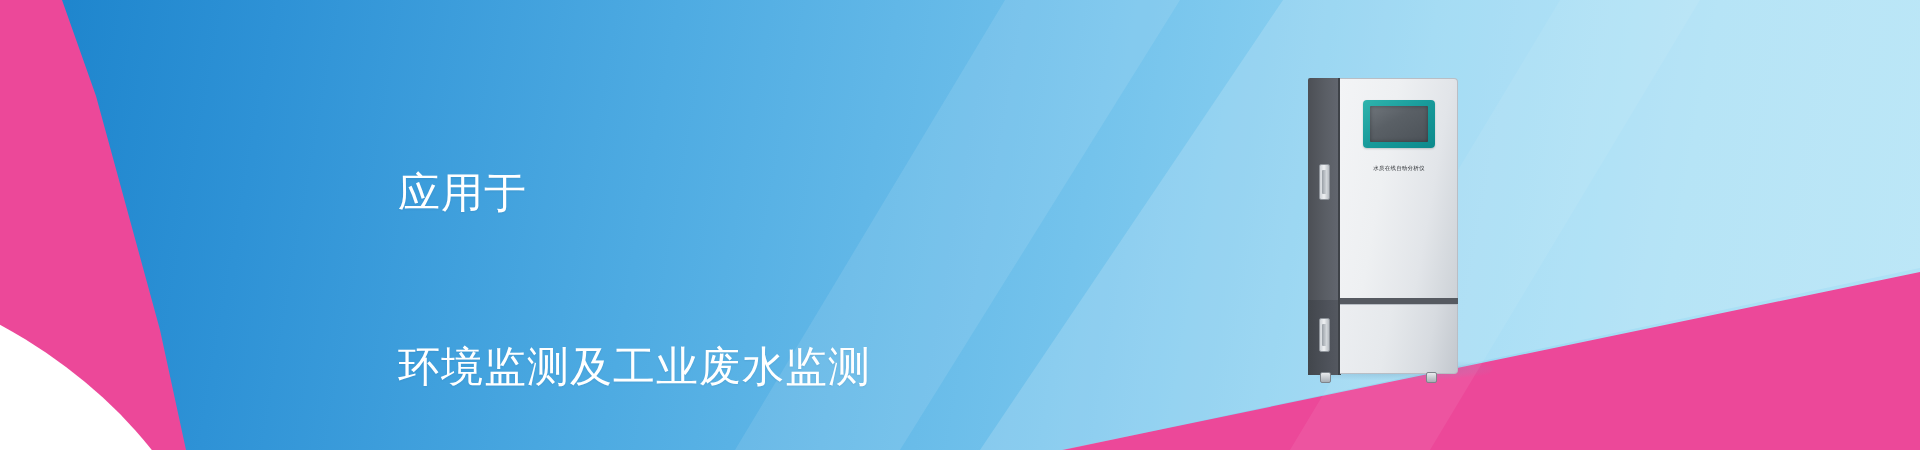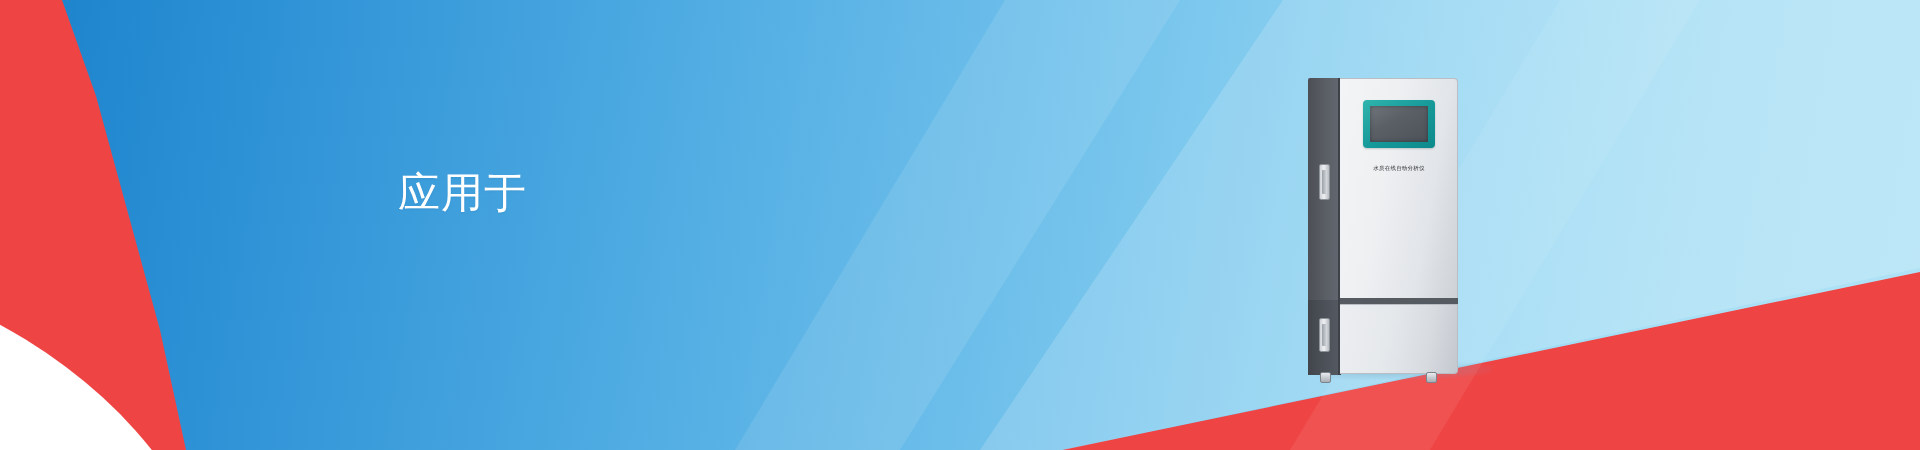--- a/index.html
+++ b/index.html
@@ -4,21 +4,21 @@
 <style>
   * { margin:0; padding:0; box-sizing:border-box; }
   html,body { background:#ffffff; }
   body { font-family:"Liberation Sans","DejaVu Sans",sans-serif; }
 
   .banner{
     position:relative;
     width:1920px;
     height:450px;
     overflow:hidden;
-    background:#ef4444;
+    background:#ec4899;
   }
 
   
   .bg-blue{
     position:absolute;
     inset:0;
     background:linear-gradient(100deg,#1a82cb 0%, #2e92d6 14%, #4eabe2 34%, #74c3ec 56%, #93d5f2 72%, #a8dff5 86%, #b0e2f6 100%);
     -webkit-clip-path:polygon(62px 0, 1920px 0, 1920px 272px, 1062px 450px, 186px 450px, 160px 330px, 96px 96px);
     clip-path:polygon(62px 0, 1920px 0, 1920px 272px, 1062px 450px, 186px 450px, 160px 330px, 96px 96px);
   }
@@ -230,20 +230,21 @@
 
   <div class="bg-blue"></div>
   <div class="bg-corner-bite"></div>
   <div class="sheen-b"></div>
   <div class="sheen-a"></div>
   <div class="sheen-c"></div>
 
   <div class="copy">
     <h1 class="headline">
       <span class="l1">应用于</span>
+      <span class="l2">环境监测及工业废水监测</span>
     </h1>
 
   </div>
 
   <div class="device">
     <div class="dev-shadow"></div>
     <div class="dev-side"></div>
     <div class="dev-lower-side"></div>
     <div class="dev-seam"></div>
     <div class="dev-front-top"></div>

